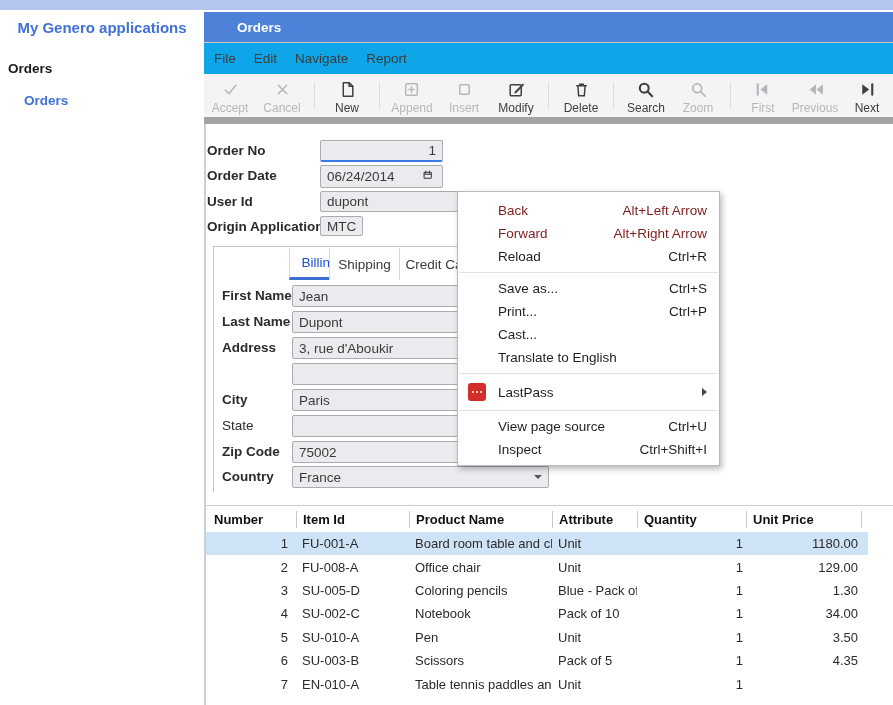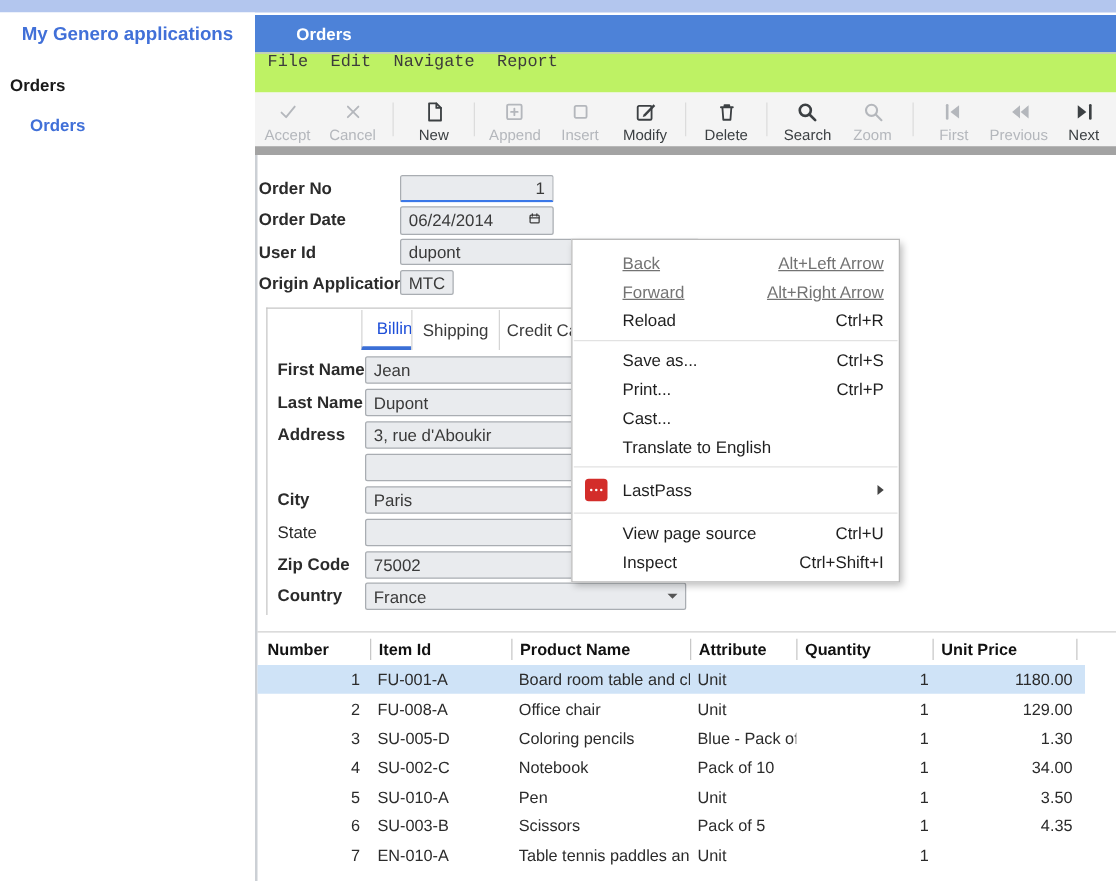--- a/index.html
+++ b/index.html
@@ -9,22 +9,22 @@
 
   .topstrip { position:absolute; left:0; top:0; width:893px; height:10px; background:#b3c6ee; }
 
   .sidebar { position:absolute; left:0; top:10px; width:204px; height:695px; background:#fff; }
   .sb-header { margin-top:9px; text-align:center; color:#4170d8; font-weight:bold; font-size:15px; cursor:pointer; }
   .sb-section { margin:25px 0 0 8px; font-weight:bold; font-size:13.5px; color:#1a1a1a; }
   .sb-item { margin:17px 0 0 24px; font-weight:bold; font-size:13.5px; color:#4170d8; cursor:pointer; }
 
   .titlebar { position:absolute; left:204px; top:12px; width:689px; height:30px; background:#4d82d8;
               color:#fff; font-weight:bold; font-size:13.5px; display:flex; align-items:center; padding-left:33px; }
-  .menubar { position:absolute; left:204px; top:42px; width:689px; height:32px; background:#bef264;
-             border-top:1px solid #c9c9c9; display:flex; font-size:13.5px; color:#3c3c3c;font-family:Liberation Mono, monospace; }
+  .menubar { position:absolute; left:204px; top:42px; width:689px; height:32px; background:#0ea5e9;
+             border-top:1px solid #c9c9c9; display:flex; align-items:center; font-size:13.5px; color:#3c3c3c; }
   .mitem { margin-right:18px; cursor:pointer; }
   .mitem:first-child { margin-left:10px; }
 
   .toolbar { position:absolute; left:204px; top:74px; width:689px; height:50px; background:#f4f4f4;
              border-bottom:7px solid #a3a3a3; display:flex; overflow:hidden; }
   .tbtn { width:52px; margin:0 1px; padding-top:6px; display:flex; flex-direction:column; align-items:center; font-size:12px; }
   .tbtn .ticon { height:19px; }
   .tbtn .tlbl { margin-top:2px; white-space:nowrap; }
   .tbtn.enabled { color:#3c4043; cursor:pointer; }
   .tbtn.disabled { color:#b4b7bc; }
@@ -56,21 +56,21 @@
   .thead .tc.first { border-left:none; padding-left:8px; }
   .trow { display:flex; height:23.4px; color:#2b2b2b; cursor:default; }
   .trow.selected { background:linear-gradient(to right, #cfe3f7 662px, #ffffff 662px); }
   .trow .tc { display:flex; align-items:center; white-space:nowrap; overflow:hidden; }
   .tc.ar { justify-content:flex-end; }
 
   .ctx { position:absolute; left:457px; top:191px; width:263px; background:#fff; border:1px solid #bababa;
          box-shadow:2px 3px 6px rgba(0,0,0,.28); padding:7px 0 4px; font-size:13.5px; color:#1f1f1f; }
   .ci { height:23px; display:flex; align-items:center; padding:0 12px 0 40px; position:relative; cursor:pointer; }
   .ci .sc { margin-left:auto; }
-  .ci.disabled { color:#737373; cursor:default;text-decoration:underline; }
+  .ci.disabled { color:#7f1d1d; cursor:default; }
   .ci.lp { height:28px; }
   .lpicon { position:absolute; left:10px; top:5px; width:18px; height:18px; background:#d32d2a; border-radius:3px;
             display:flex; align-items:center; justify-content:center; }
   .lpicon i { display:block; width:2.6px; height:2.6px; background:#fff; border-radius:50%;
               box-shadow:4px 0 0 #fff, 8px 0 0 #fff; position:relative; left:-4px; }
   .subarrow { margin-left:auto; width:0; height:0; border-left:5px solid #444;
               border-top:4px solid transparent; border-bottom:4px solid transparent; }
   .csep { height:1px; background:#e2e2e2; margin:4px 1px; }
 </style>
 </head>

